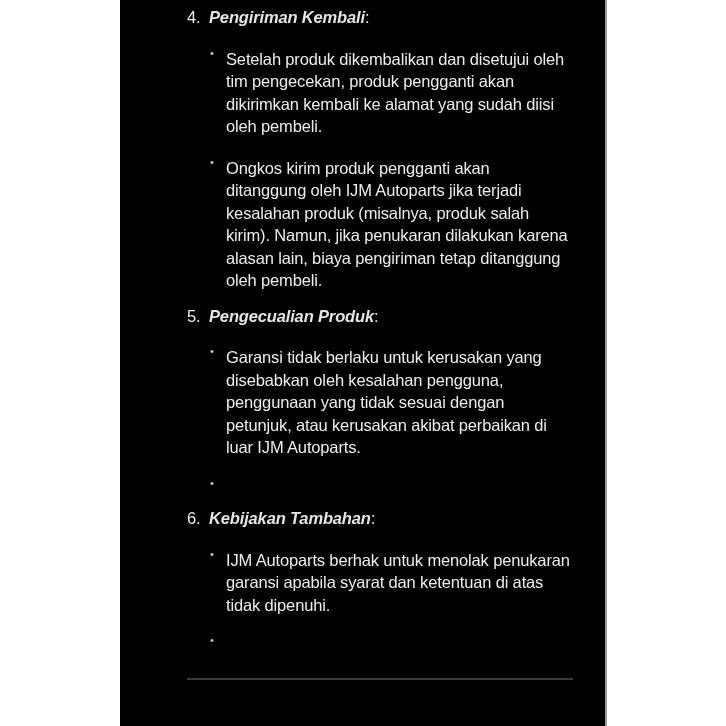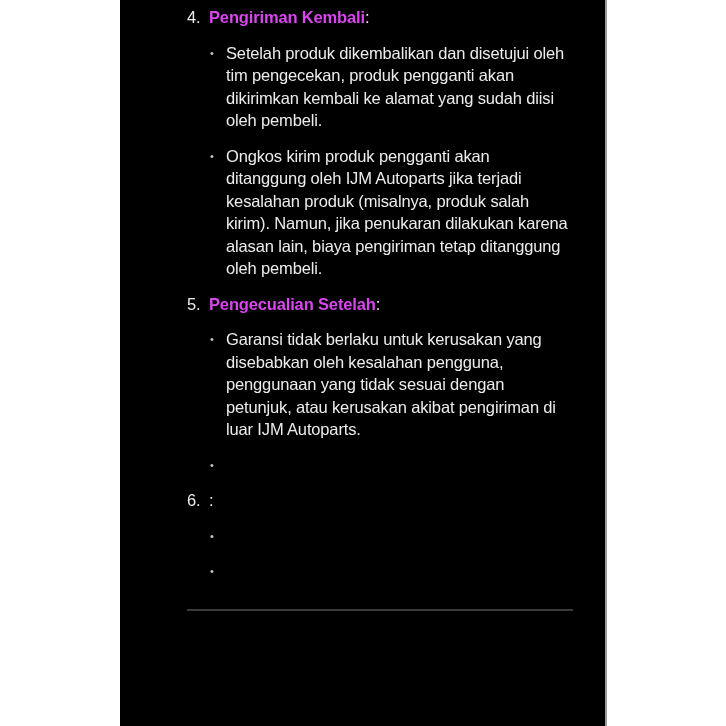--- a/index.html
+++ b/index.html
@@ -38,42 +38,44 @@
     margin: 0 0 13px 67px;
   }
   .section-number {
     width: 22px;
     flex: 0 0 22px;
     font-weight: 400;
     color: #ececec;
   }
   .section-title {
     font-weight: 700;
-    color: #d946ef;
+    color: #e5e5e5;
     white-space: nowrap;
+    font-style: italic;
   }
   .section-colon {
     font-weight: 400;
     color: #ececec;
   }
   .bullet {
     display: flex;
     margin: 0 0 13px 90px;
   }
   .bullet-marker {
     flex: 0 0 16px;
     width: 16px;
     font-size: 11px;
     line-height: 22.5px;
     color: #c8c8c8;
   }
   .bullet-text {
     white-space: pre-line;
     max-width: 372px;
     color: #ececec;
+    margin-top: 6px;
   }
   .divider {
     margin: 26px 0 0 67px;
     width: 386px;
     height: 2px;
     background: #3a3a3c;
   }
 </style>
 </head>
 <body>
@@ -101,43 +103,47 @@
 kesalahan produk (misalnya, produk salah
 kirim). Namun, jika penukaran dilakukan karena
 alasan lain, biaya pengiriman tetap ditanggung
 oleh pembeli.</span>
       </div>
     </div>
 
     <div class="section">
       <div class="section-heading">
         <span class="section-number">5.</span>
-        <span class="section-title">Pengecualian Setelah</span>
+        <span class="section-title">Pengecualian Produk</span>
           <span class="section-colon">:</span>
       </div>
       <div class="bullet">
         <span class="bullet-marker">•</span>
         <span class="bullet-text">Garansi tidak berlaku untuk kerusakan yang
 disebabkan oleh kesalahan pengguna,
 penggunaan yang tidak sesuai dengan
-petunjuk, atau kerusakan akibat pengiriman di
+petunjuk, atau kerusakan akibat perbaikan di
 luar IJM Autoparts.</span>
       </div>
       <div class="bullet">
         <span class="bullet-marker">•</span>
       </div>
     </div>
 
     <div class="section">
       <div class="section-heading">
         <span class="section-number">6.</span>
+        <span class="section-title">Kebijakan Tambahan</span>
           <span class="section-colon">:</span>
       </div>
       <div class="bullet">
         <span class="bullet-marker">•</span>
+        <span class="bullet-text">IJM Autoparts berhak untuk menolak penukaran
+garansi apabila syarat dan ketentuan di atas
+tidak dipenuhi.</span>
       </div>
       <div class="bullet">
         <span class="bullet-marker">•</span>
       </div>
     </div>
 
     <div class="divider"></div>
 
   </div>
 </div>

